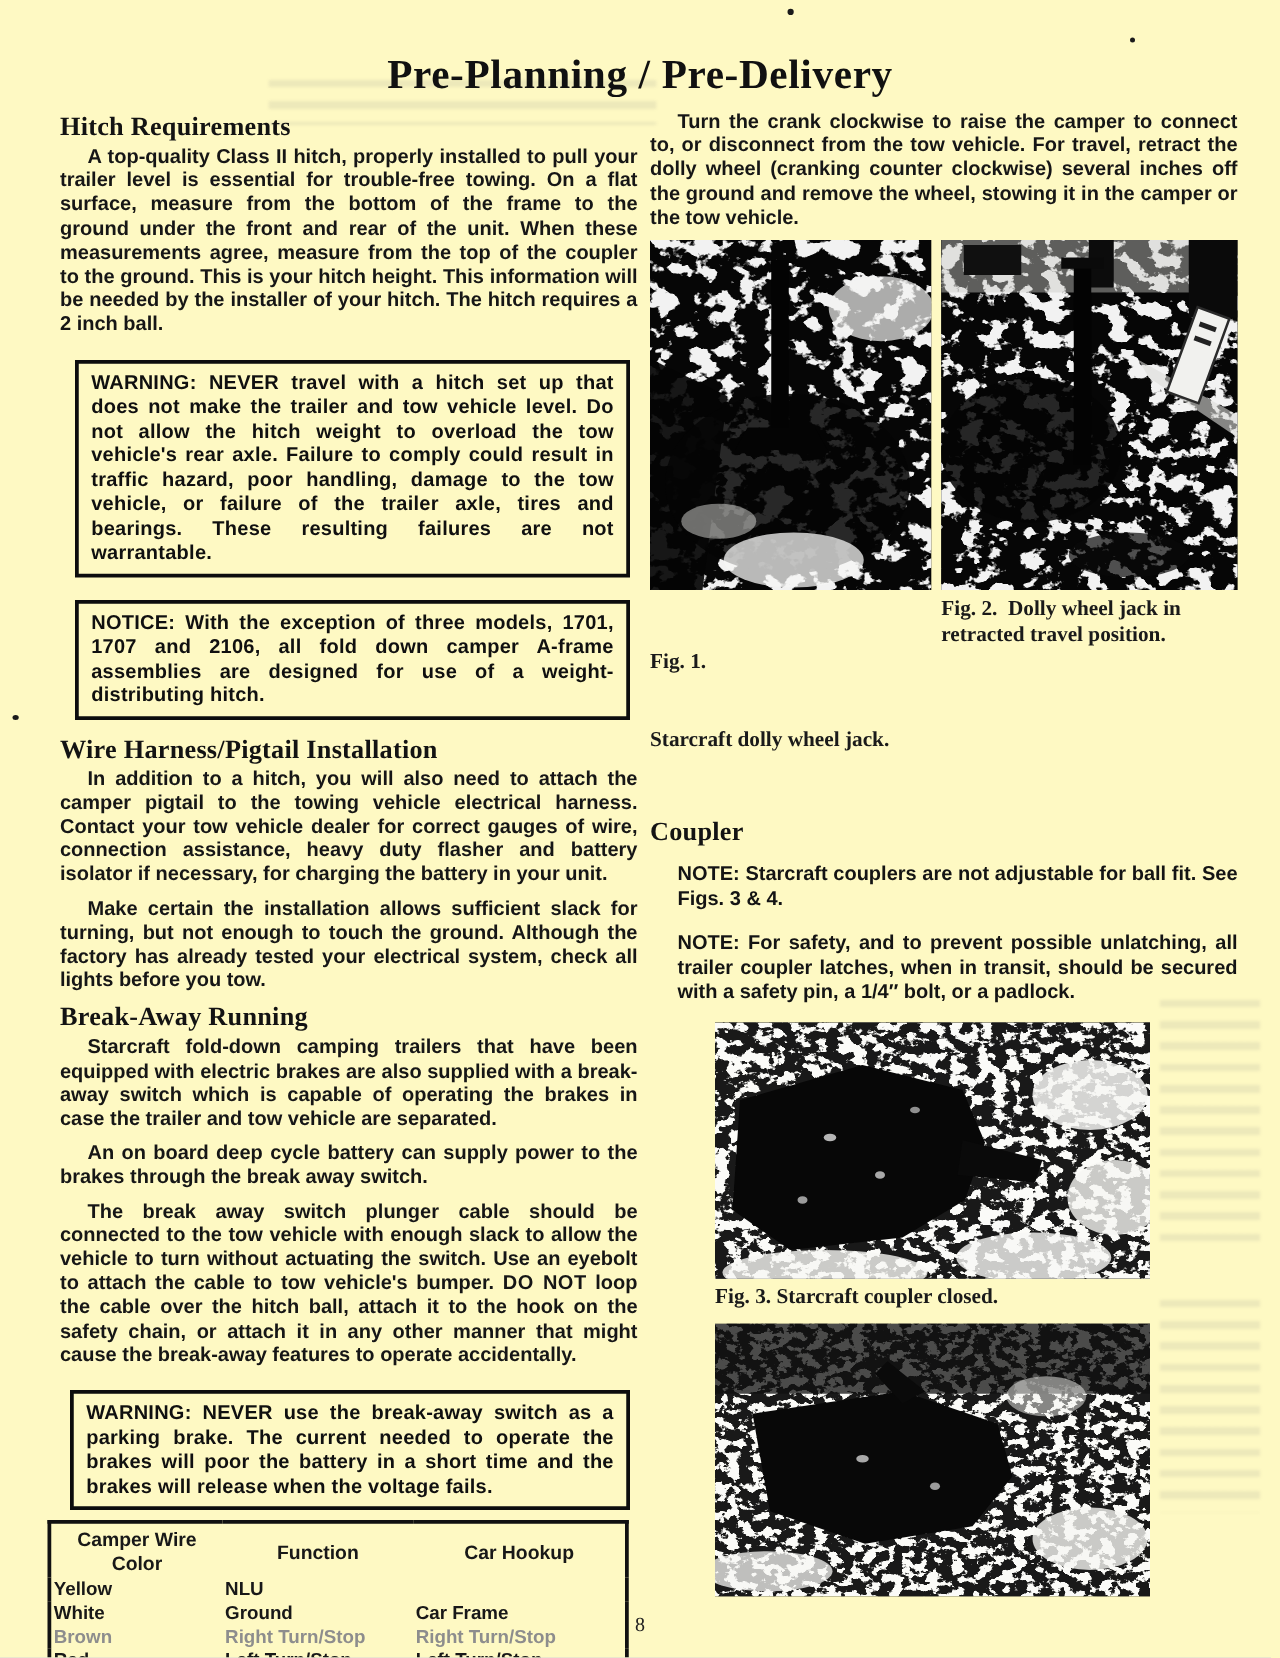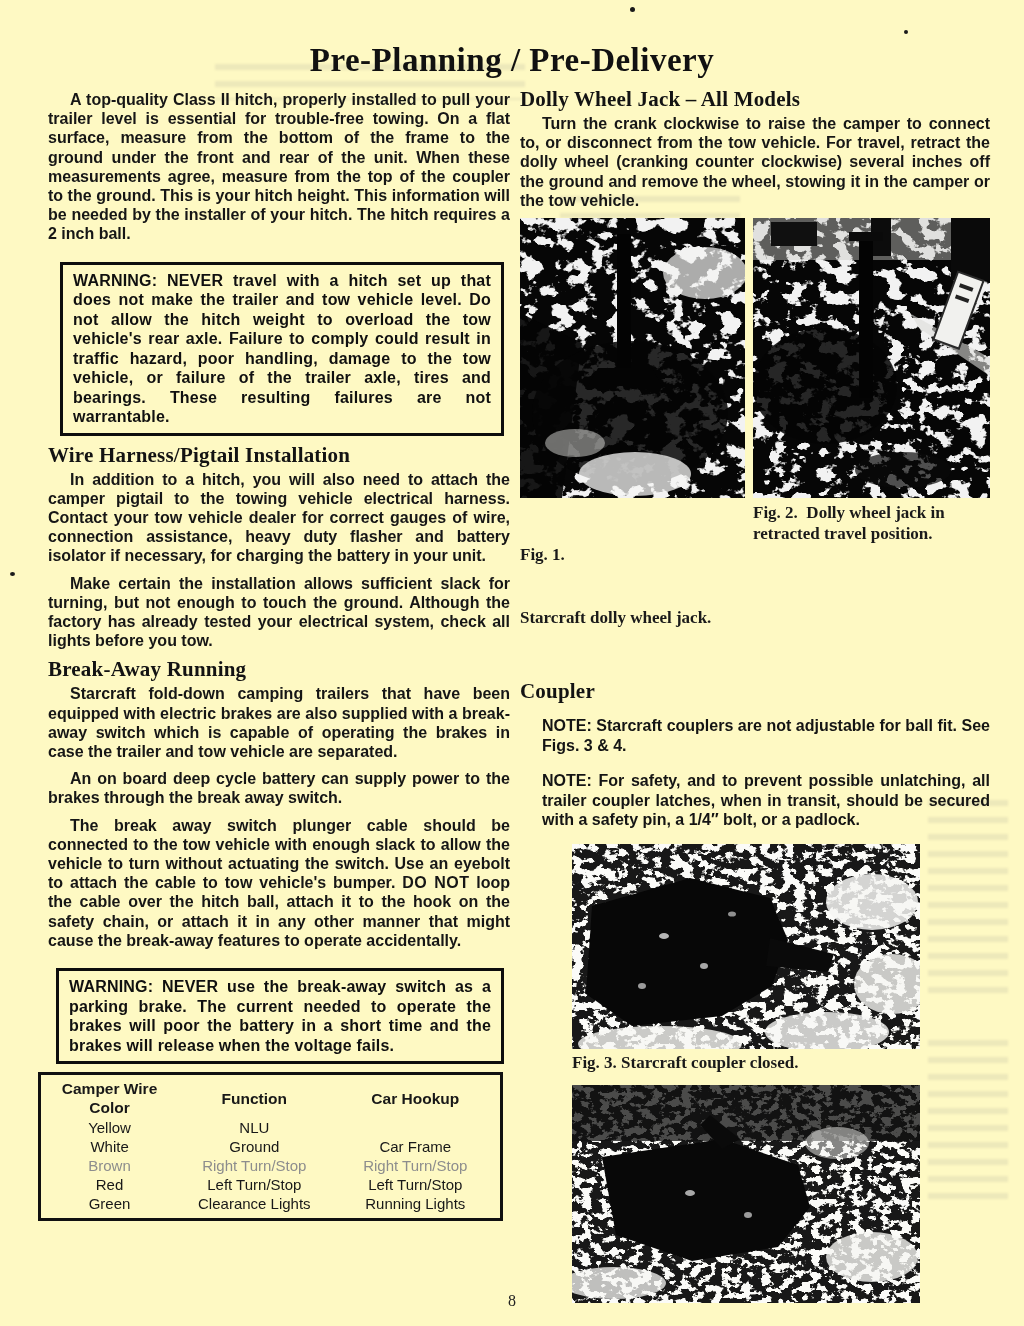--- a/index.html
+++ b/index.html
@@ -37,21 +37,21 @@
     font:bold 16px/19.5px "Liberation Sans",sans-serif;color:#141414;
     text-align:justify;
   }
   
   .wire-table-wrap{margin:4px 0 0 -10px;width:465px;}
   table.wire{
     width:100%;border:3px solid #111;border-collapse:collapse;
     font:bold 15px/19px "Liberation Sans",sans-serif;color:#181818;
   }
   table.wire th{font-size:15.5px;padding:4px 2px 1px;text-align:center;}
-  table.wire td{padding:0 2px;text-align:center;font-weight:normal;}
+  table.wire td{padding:0 2px;font-weight:bold;}
   table.wire tr.faded td{color:#8d8d8d;}
   table.wire tbody tr:last-child td{padding-bottom:5px;}
   
   .fig-row{display:flex;gap:8px;margin-top:6px;}
   .photo{display:block;background:#000;}
   .cap-row{display:flex;gap:8px;margin-top:4px;}
   .caption{
     font:bold 17px/21px "Liberation Serif",serif;color:#1a1a1a;
     white-space:pre-wrap;
   }
@@ -102,24 +102,26 @@
   <div class="bleed" style="left:928px;top:800px;width:80px;height:200px;"></div>
   <div class="bleed" style="left:928px;top:1040px;width:80px;height:170px;"></div>
   <div class="speck" style="left:630px;top:7px;width:5px;height:5px;"></div>
   <div class="speck" style="left:904px;top:30px;width:4px;height:4px;"></div>
   <div class="speck" style="left:10px;top:572px;width:5px;height:4px;"></div>
 
   <div class="doc-title">Pre-Planning / Pre-Delivery</div>
 
   <div class="col-left">
 
+    <div class="h2">Hitch Requirements</div>
     <p class="para">A top-quality Class II hitch, properly installed to pull your trailer level is essential for trouble-free towing. On a flat surface, measure from the bottom of the frame to the ground under the front and rear of the unit. When these measurements agree, measure from the top of the coupler to the ground. This is your hitch height. This information will be needed by the installer of your hitch. The hitch requires a 2 inch ball.</p>
 
     <div class="alert">WARNING: NEVER travel with a hitch set up that does not make the trailer and tow vehicle level. Do not allow the hitch weight to overload the tow vehicle's rear axle. Failure to comply could result in traffic hazard, poor handling, damage to the tow vehicle, or failure of the trailer axle, tires and bearings. These resulting failures are not warrantable.</div>
 
+    <div class="alert" style="margin-bottom:12px;">NOTICE: With the exception of three models, 1701, 1707 and 2106, all fold down camper A-frame assemblies are designed for use of a weight-distributing hitch.</div>
 
     <div class="h2">Wire Harness/Pigtail Installation</div>
     <p class="para">In addition to a hitch, you will also need to attach the camper pigtail to the towing vehicle electrical harness. Contact your tow vehicle dealer for correct gauges of wire, connection assistance, heavy duty flasher and battery isolator if necessary, for charging the battery in your unit.</p>
     <p class="para">Make certain the installation allows sufficient slack for turning, but not enough to touch the ground. Although the factory has already tested your electrical system, check all lights before you tow.</p>
 
     <div class="h2">Break-Away Running</div>
     <p class="para">Starcraft fold-down camping trailers that have been equipped with electric brakes are also supplied with a break-away switch which is capable of operating the brakes in case the trailer and tow vehicle are separated.</p>
     <p class="para">An on board deep cycle battery can supply power to the brakes through the break away switch.</p>
     <p class="para"><span>The break away switch plunger cable should be connected to the tow vehicle with enough slack to allow the vehicle to turn without actuating the switch. Use an eyebolt to attach the cable to tow vehicle's bumper. </span><span style="letter-spacing:.4px;">DO NOT</span><span> loop the cable over the hitch ball, attach it to the hook on the safety chain, or attach it in any other manner that might cause the break-away features to operate accidentally.</span></p>
 
@@ -160,21 +162,20 @@
               <td>Clearance Lights</td>
               <td>Running Lights</td>
             </tr>
           </tbody>
       </table>
     </div>
   </div>
 
   <div class="col-right">
 
-    <div class="h2">Dolly Wheel Jack – All Models</div>
     <p class="para">Turn the crank clockwise to raise the camper to connect to, or disconnect from the tow vehicle. For travel, retract the dolly wheel (cranking counter clockwise) several inches off the ground and remove the wheel, stowing it in the camper or the tow vehicle.</p>
 
     <div class="fig-row">
       <svg class="photo" width="225" height="280" viewBox="0 0 225 280" aria-hidden="true">
         <rect width="225" height="280" fill="#060606"></rect>
         <rect width="225" height="280" filter="url(#snowA)" opacity="0.95"></rect>
         <polygon points="0,95 62,125 42,280 0,280" fill="#040404" opacity="0.92"></polygon>
         <ellipse cx="110" cy="195" rx="98" ry="72" fill="#050505" opacity="0.85"></ellipse>
         <ellipse cx="185" cy="55" rx="42" ry="26" fill="#f4f4f2" opacity="0.7"></ellipse>
         <rect x="97" y="16" width="14" height="138" fill="#030303"></rect>

